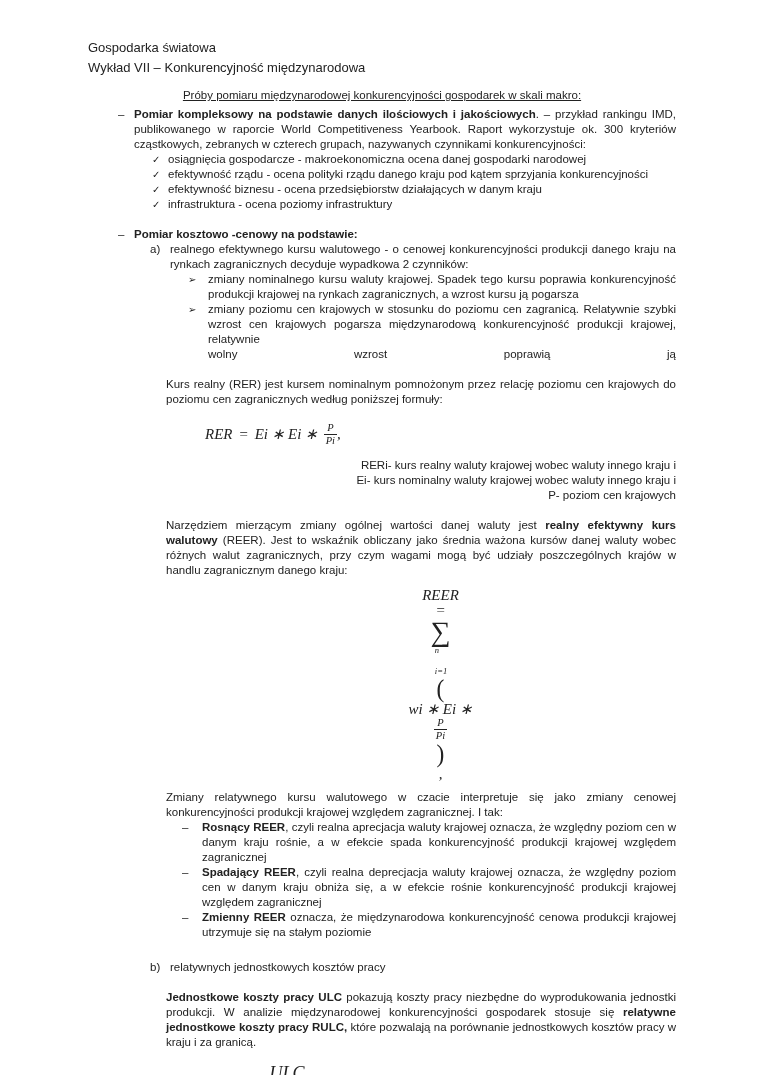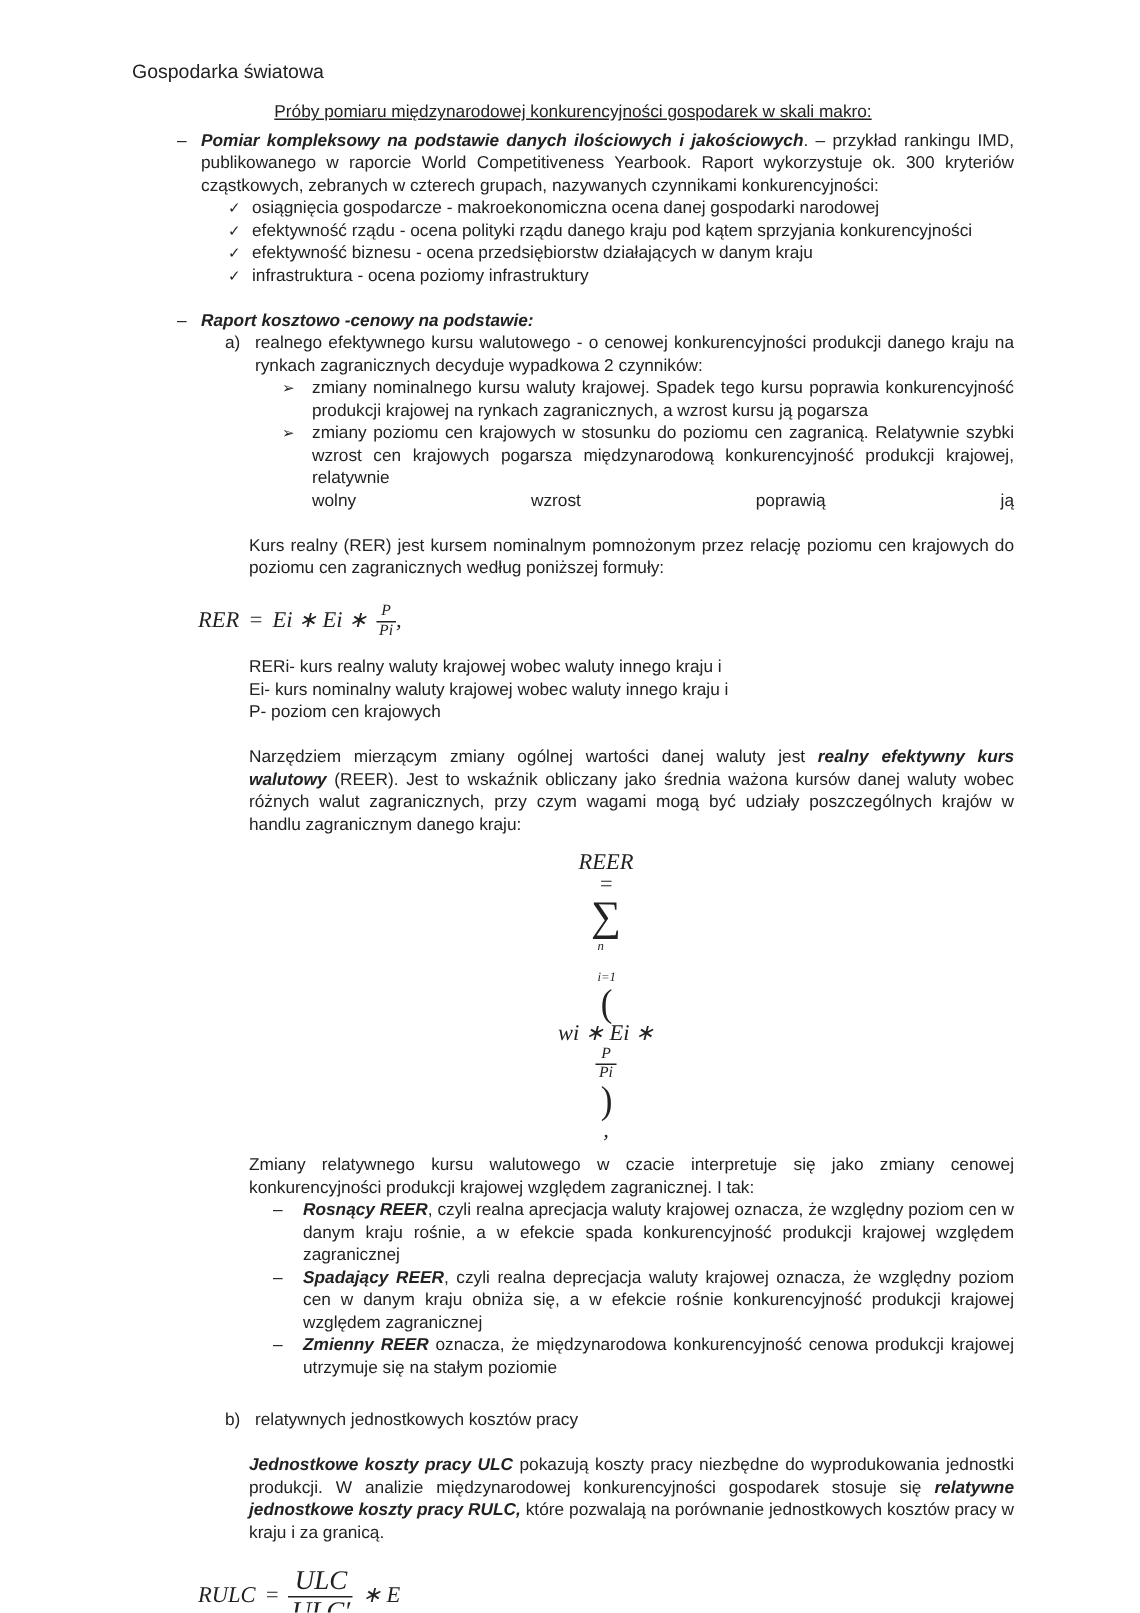--- a/index.html
+++ b/index.html
@@ -30,54 +30,55 @@
   .alpha-row { margin-left:62px; }
   .alpha-row .mk { width:20px; }
 
   .arrow-row { margin-left:100px; }
   .arrow-row .mk { width:20px; font-size:10px; }
 
   .inner-row { margin-left:94px; }
   .inner-row .mk { width:20px; }
 
   .para-ind { margin-left:78px; text-align:justify; }
-  .b { font-weight:bold;font-style:italic; }
+  .b { font-weight:bold; }
 
   .spread { display:flex; justify-content:space-between; }
 
   
   .formula {
-    margin-left:44px; font-family:"Liberation Serif", serif; font-style:italic;
+    margin-left:117px; font-family:"Liberation Serif", serif; font-style:italic;
     font-size:15px; display:flex; align-items:center;
   }
   .formula .gap { width:6px; }
   .frac { display:inline-block; text-align:center; line-height:1.1; vertical-align:middle; }
   .frac .num { display:block; padding:0 2px; }
   .frac .den { display:block; border-top:1px solid #222; padding:0 2px; }
   .frac.small { font-size:10.5px; }
   .frac.large { font-size:18px; }
   .sigma { font-style:normal; font-size:28px; line-height:28px; }
   .limits { display:inline-flex; flex-direction:column; justify-content:space-between;
             height:30px; font-size:8.5px; line-height:9px; margin-left:1px; }
   .limits .lim-sup { align-self:flex-start; }
   .limits .lim-sub { align-self:flex-end; }
   .bigp { font-style:normal; font-size:26px; font-weight:300; line-height:26px; transform:scaleX(.9); }
 
   
   .mt4 { margin-top:4px; } .mt10 { margin-top:10px;flex-direction:column; } .mt14 { margin-top:14px; }
   .mt15 { margin-top:15px; } .mt12 { margin-top:12px; }
-  .legend div { text-align:left; }
+  .legend div { text-align:right; }
 </style>
 </head>
 <body>
 
 <div class="doc">
 
   <div class="hdr">
     <p>Gospodarka światowa</p>
+    <p>Wykład VII – Konkurencyjność międzynarodowa</p>
   </div>
 
   <div class="heading">Próby pomiaru międzynarodowej konkurencyjności gospodarek w skali makro:</div>
 
   <div class="li dash-row mt4">
     <span class="mk">–</span>
     <span class="tx"><span class="b">Pomiar kompleksowy na podstawie danych ilościowych i jakościowych</span><span>. – przykład rankingu IMD, publikowanego w raporcie World Competitiveness Yearbook. Raport wykorzystuje ok. 300 kryteriów cząstkowych, zebranych w czterech grupach, nazywanych czynnikami konkurencyjności:</span></span>
   </div>
 
   <div class="li check-row">
@@ -92,21 +93,21 @@
     <span class="mk">✓</span>
     <span class="tx">efektywność biznesu - ocena przedsiębiorstw działających w danym kraju</span>
   </div>
   <div class="li check-row">
     <span class="mk">✓</span>
     <span class="tx">infrastruktura - ocena poziomy infrastruktury</span>
   </div>
 
   <div class="li dash-row mt15">
     <span class="mk">–</span>
-    <span class="tx b">Raport kosztowo -cenowy na podstawie:</span>
+    <span class="tx b">Pomiar kosztowo -cenowy na podstawie:</span>
   </div>
 
   <div class="li alpha-row">
     <span class="mk">a)</span>
     <span class="tx">realnego efektywnego kursu walutowego - o cenowej konkurencyjności produkcji danego kraju na rynkach zagranicznych decyduje wypadkowa 2 czynników:</span>
   </div>
 
   <div class="li arrow-row">
     <span class="mk">➢</span>
     <span class="tx">zmiany nominalnego kursu waluty krajowej. Spadek tego kursu poprawia konkurencyjność produkcji krajowej na rynkach zagranicznych, a wzrost kursu ją pogarsza</span>

